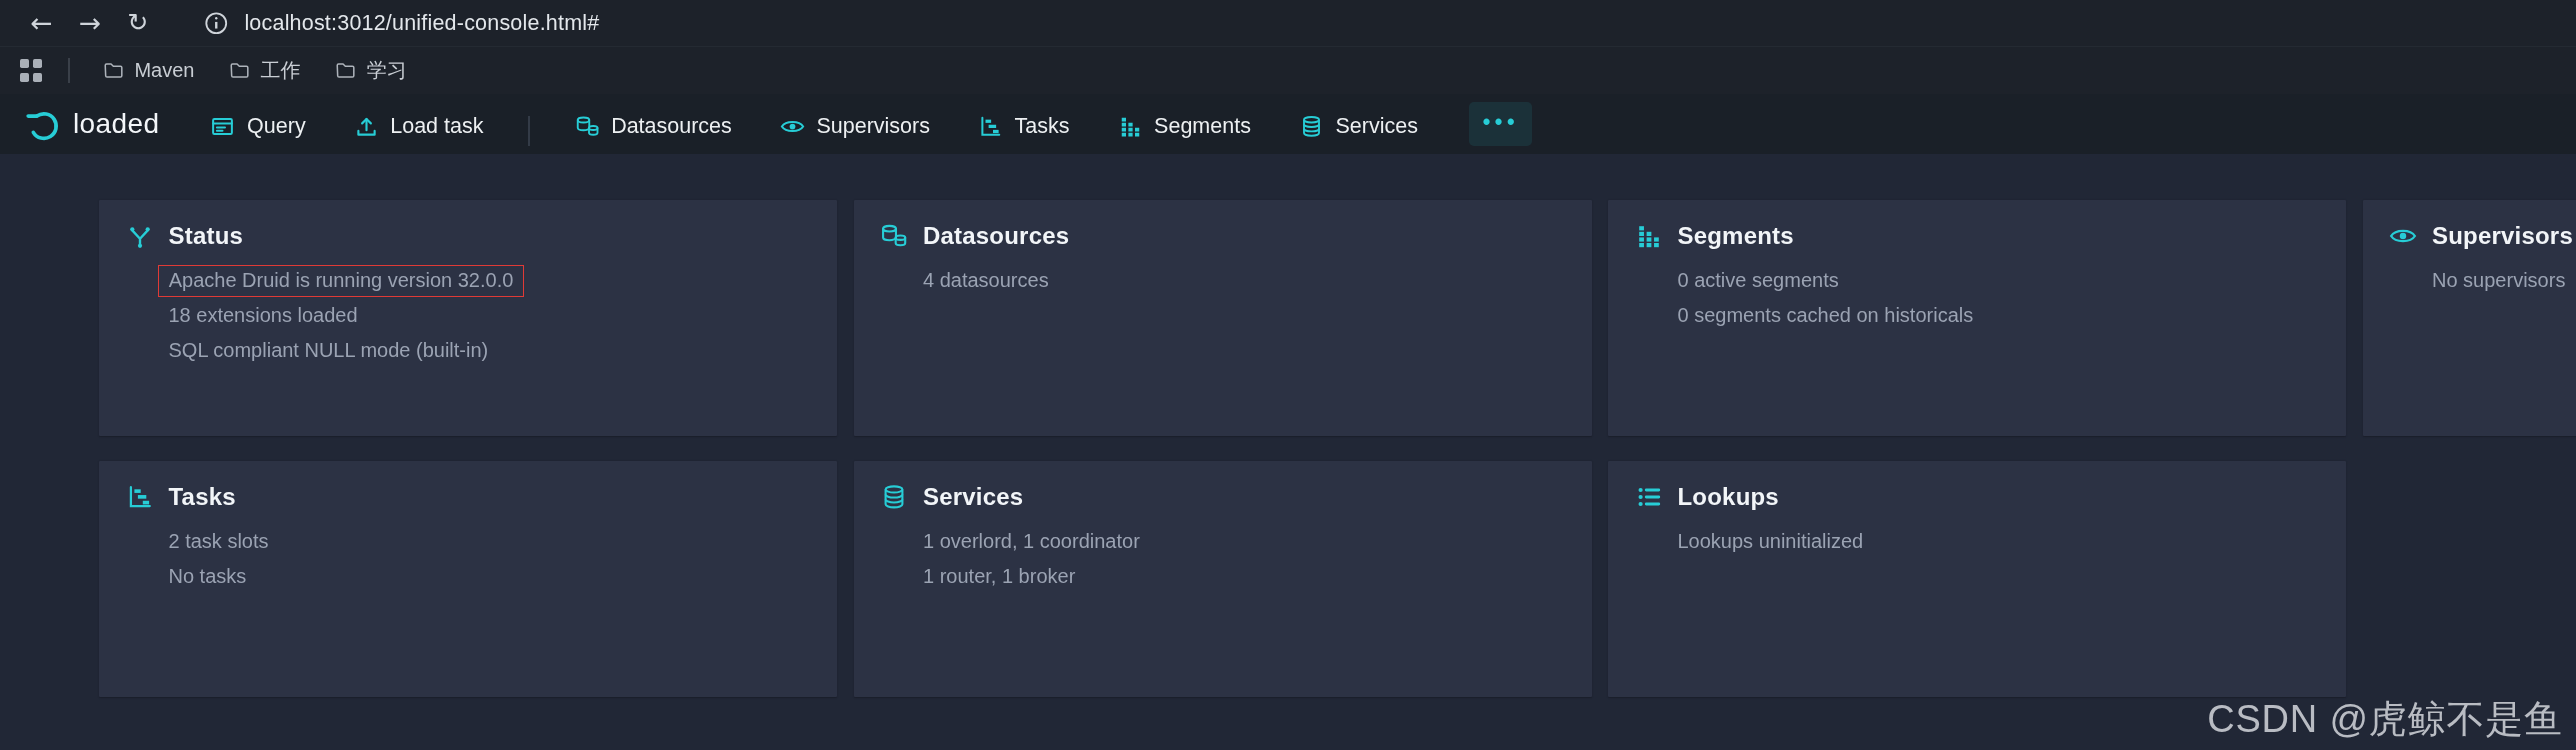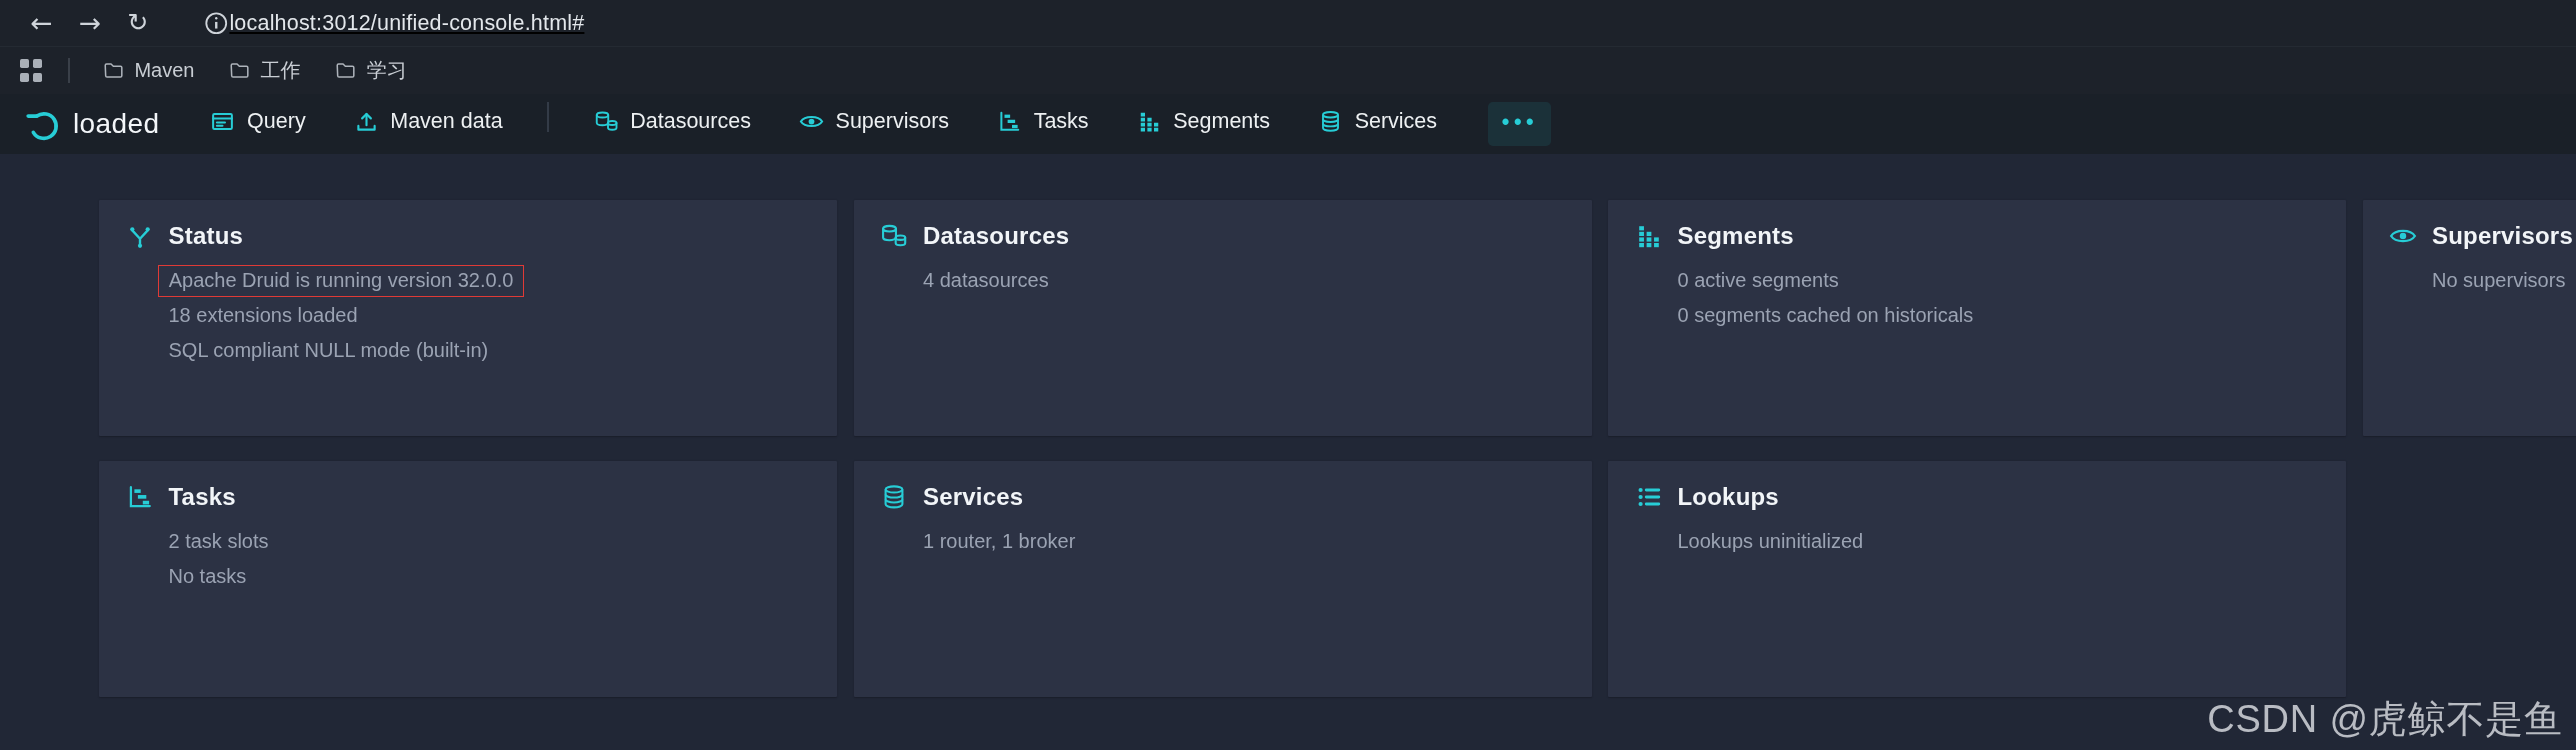--- a/index.html
+++ b/index.html
@@ -14,36 +14,36 @@
     --watermark-gray:#c6c9cf;
   }
   *{box-sizing:border-box;margin:0;padding:0;}
   body{margin:0;background:#000;font-family:"Liberation Sans","DejaVu Sans",sans-serif;}
   .screen{width:2576px;height:750px;position:relative;overflow:hidden;background:var(--page-bg,#212736);}
 
   
   .browser-topbar{height:47px;background:var(--browser-bg,#1d222a);display:flex;align-items:center;padding:0 21.5px;gap:8.3px;border-bottom:0.8px solid #242a32;}
   .nav-btn{width:40px;height:40px;border:none;background:transparent;color:#cfd4da;font-size:26.5px;line-height:40px;text-align:center;border-radius:50%;cursor:pointer;font-family:"DejaVu Sans",sans-serif;}
   .nav-btn.refresh{font-size:25px;}
-  .url-box{display:flex;align-items:center;margin-left:20px;height:36px;padding:0 16.5px;border-radius:18px;text-decoration:underline;}
+  .url-box{display:flex;align-items:center;gap:15px;margin-left:20px;height:36px;padding:0 16.5px;border-radius:18px;}
   .info-icon{display:inline-flex;width:26.5px;height:26.5px;}
   .url-text{color:#e3e7eb;font-size:21.5px;letter-spacing:0.2px;}
 
   .bookmarks-bar{height:47px;background:var(--browser-bg,#1d222a);display:flex;align-items:center;padding:0 20px;gap:18px;}
   .apps-grid{display:inline-grid;grid-template-columns:9px 9px;grid-template-rows:9px 9px;gap:4.1px;margin-right:1.7px;cursor:pointer;}
   .apps-grid i{background:#aab0b8;border-radius:1.7px;display:block;}
   .bm-vsep{width:1.7px;height:25px;background:#3a4049;margin:0 6.6px;}
   .bookmark{display:flex;align-items:center;gap:10px;color:#c9ced4;font-size:20px;cursor:pointer;padding:5px 8.3px;border-radius:5px;}
   .bookmark svg{display:block;}
 
   
   .druid-header{height:60px;background:var(--header-bg,#1a2028);display:flex;align-items:center;padding:0 25px;}
   .logo{display:flex;align-items:center;gap:10px;margin-right:46px;cursor:pointer;}
   .logo-text{color:#f3f6f9;font-size:28px;font-weight:500;letter-spacing:0.4px;}
-  .nav-items{display:flex;align-items:flex-start;gap:38px;}
+  .nav-items{display:flex;align-items:flex-end;gap:38px;}
   .nav-item{display:flex;align-items:center;gap:11.6px;color:#edf0f2;font-size:21.5px;cursor:pointer;padding:6.6px 5px;border-radius:3.3px;}
   .nav-item .icon{color:var(--accent,#27cdd6);display:inline-flex;}
   .nav-sep{width:1.7px;height:30px;background:#333b47;margin:0 1.7px;}
   .more-btn{color:var(--accent,#27cdd6);font-size:23px;letter-spacing:4.1px;background:rgba(39,205,214,0.10);border:none;border-radius:5px;padding:6.6px 13.2px 10px;cursor:pointer;margin-left:8.3px;}
 
   
   .content{position:relative;height:596px;padding-top:46px;}
   .cards-grid{display:grid;grid-template-columns:repeat(4,738px);grid-auto-rows:236px;gap:25px 16.5px;padding-left:99px;}
   .card{background:var(--card-bg,#2c3244);border-radius:1px;padding:21.5px 25px 0 26.5px;cursor:pointer;box-shadow:0 0.8px 1.7px rgba(0,0,0,0.25);}
   .card-header{display:flex;align-items:center;gap:15px;margin-bottom:13.2px;}
@@ -139,21 +139,21 @@
       </div>
 
       <div class="nav-item">
         <span class="icon">
           <svg width="25" height="25" viewBox="0 0 20 20" fill="none" stroke="currentColor" stroke-width="1.7" stroke-linecap="round" stroke-linejoin="round">
             <path d="M10 13 V4"></path>
             <path d="M6.5 7.5 L10 4 L13.5 7.5"></path>
             <path d="M3.5 13.5 V16.5 H16.5 V13.5"></path>
           </svg>
         </span>
-        <span>Maven data</span>
+        <span>Load task</span>
       </div>
 
       <div class="nav-sep"></div>
 
       <div class="nav-item">
         <span class="icon">
           <svg width="25" height="25" viewBox="0 0 20 20" fill="none" stroke="currentColor" stroke-width="1.5" stroke-linecap="round">
             <ellipse cx="6.8" cy="4.8" rx="4.6" ry="2"></ellipse>
             <path d="M2.2 4.8 V11 a4.6 2 0 0 0 9.2 0 V4.8"></path>
             <ellipse cx="14.6" cy="11.2" rx="3.4" ry="1.6"></ellipse>
@@ -319,20 +319,21 @@
             <svg width="28" height="28" viewBox="0 0 20 20" fill="none" stroke="currentColor" stroke-width="1.5">
               <ellipse cx="10" cy="4.6" rx="6" ry="2.2"></ellipse>
               <path d="M4 4.6 V15.2 a6 2.2 0 0 0 12 0 V4.6"></path>
               <path d="M4 8.2 a6 2.2 0 0 0 12 0"></path>
               <path d="M4 11.7 a6 2.2 0 0 0 12 0"></path>
             </svg>
           </span>
           <h3 class="card-title">Services</h3>
         </div>
         <div class="card-body">
+          <p class="card-line">1 overlord, 1 coordinator</p>
           <p class="card-line">1 router, 1 broker</p>
         </div>
       </div>
 
       <div class="card">
         <div class="card-header">
           <span class="card-icon">
             <svg width="28" height="28" viewBox="0 0 20 20" fill="none" stroke="currentColor" stroke-width="2" stroke-linecap="round">
               <circle cx="4" cy="5" r="1.5" fill="currentColor" stroke="none"></circle>
               <circle cx="4" cy="10" r="1.5" fill="currentColor" stroke="none"></circle>

